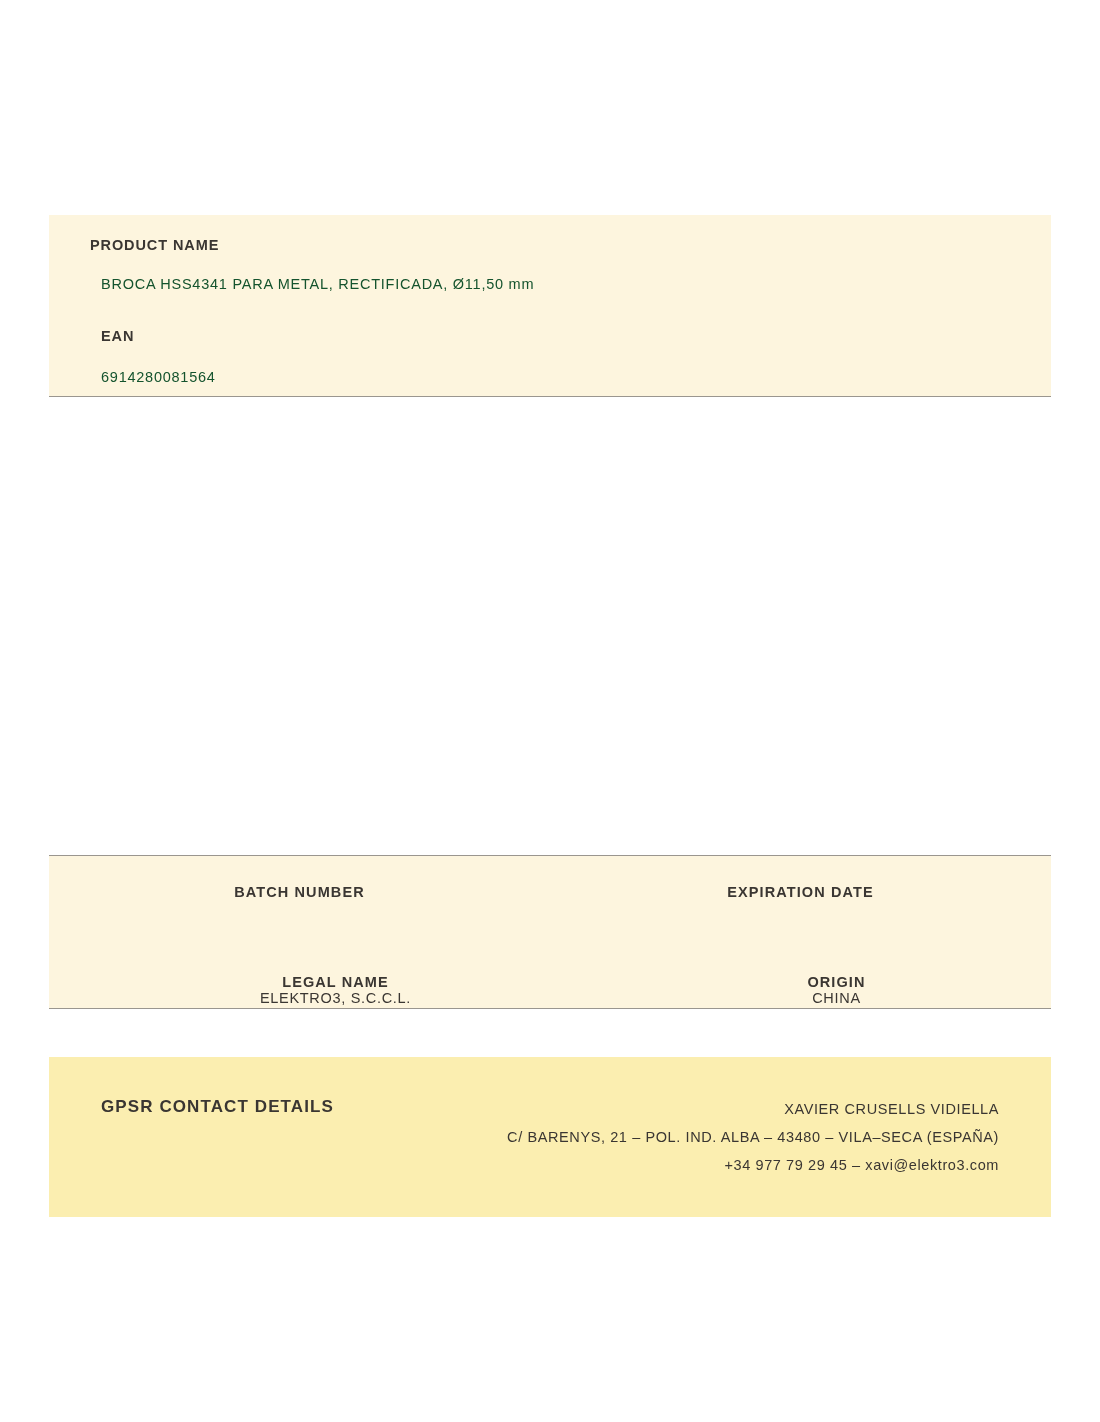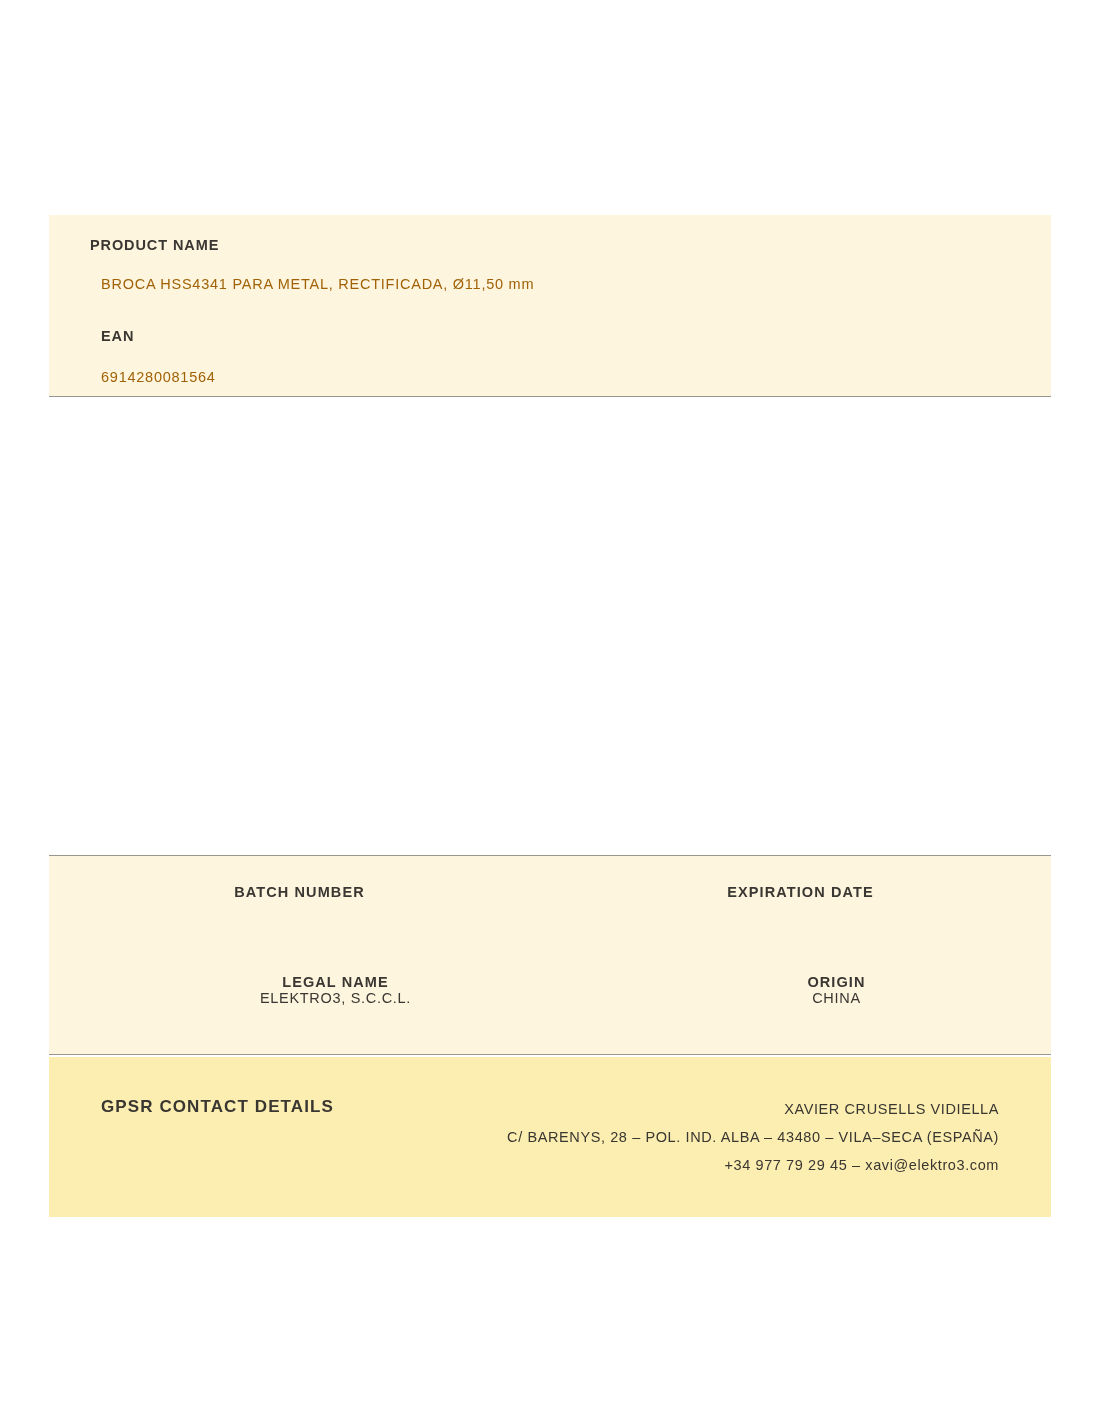--- a/index.html
+++ b/index.html
@@ -38,37 +38,37 @@
   }
   .field-label {
     font-size: 14.5px;
     font-weight: bold;
     letter-spacing: 0.9px;
     color: #3a3632;
   }
   .field-value {
     font-size: 14.5px;
     letter-spacing: 0.75px;
-    color: #a16207;
+    color: #14532d;
     margin-top: 11px;
   }
   #product-name-label { position: absolute; left: 90px; top: 237px; }
   #product-name-value { position: absolute; left: 101px; top: 265px; }
   #ean-label          { position: absolute; left: 101px; top: 328px; }
   #ean-value          { position: absolute; left: 101px; top: 358px; }
 
   
 
   
   .batch-block {
     position: absolute;
     left: 49px;
     top: 855px;
     width: 1002px;
-    height: 200px;
+    height: 154px;
     background: #fdf5de;
     border-top: 1.5px solid #9a968f;
     border-bottom: 1.5px solid #9a968f;
     box-sizing: border-box;
   }
   .cols {
     position: absolute;
     left: 0;
     top: 0;
     width: 1002px;
@@ -161,18 +161,18 @@
         <div class="col-value">CHINA</div>
       </div>
     </div>
 
   </div>
 
   <div class="gpsr-block">
     <div class="gpsr-label">GPSR CONTACT DETAILS</div>
     <div class="gpsr-lines">
       <div class="gpsr-line">XAVIER CRUSELLS VIDIELLA</div>
-      <div class="gpsr-line">C/ BARENYS, 28 – POL. IND. ALBA – 43480 – VILA–SECA (ESPAÑA)</div>
+      <div class="gpsr-line">C/ BARENYS, 21 – POL. IND. ALBA – 43480 – VILA–SECA (ESPAÑA)</div>
       <div class="gpsr-line">+34 977 79 29 45 – xavi@elektro3.com</div>
     </div>
   </div>
 
 </div>
 
 </body></html>

